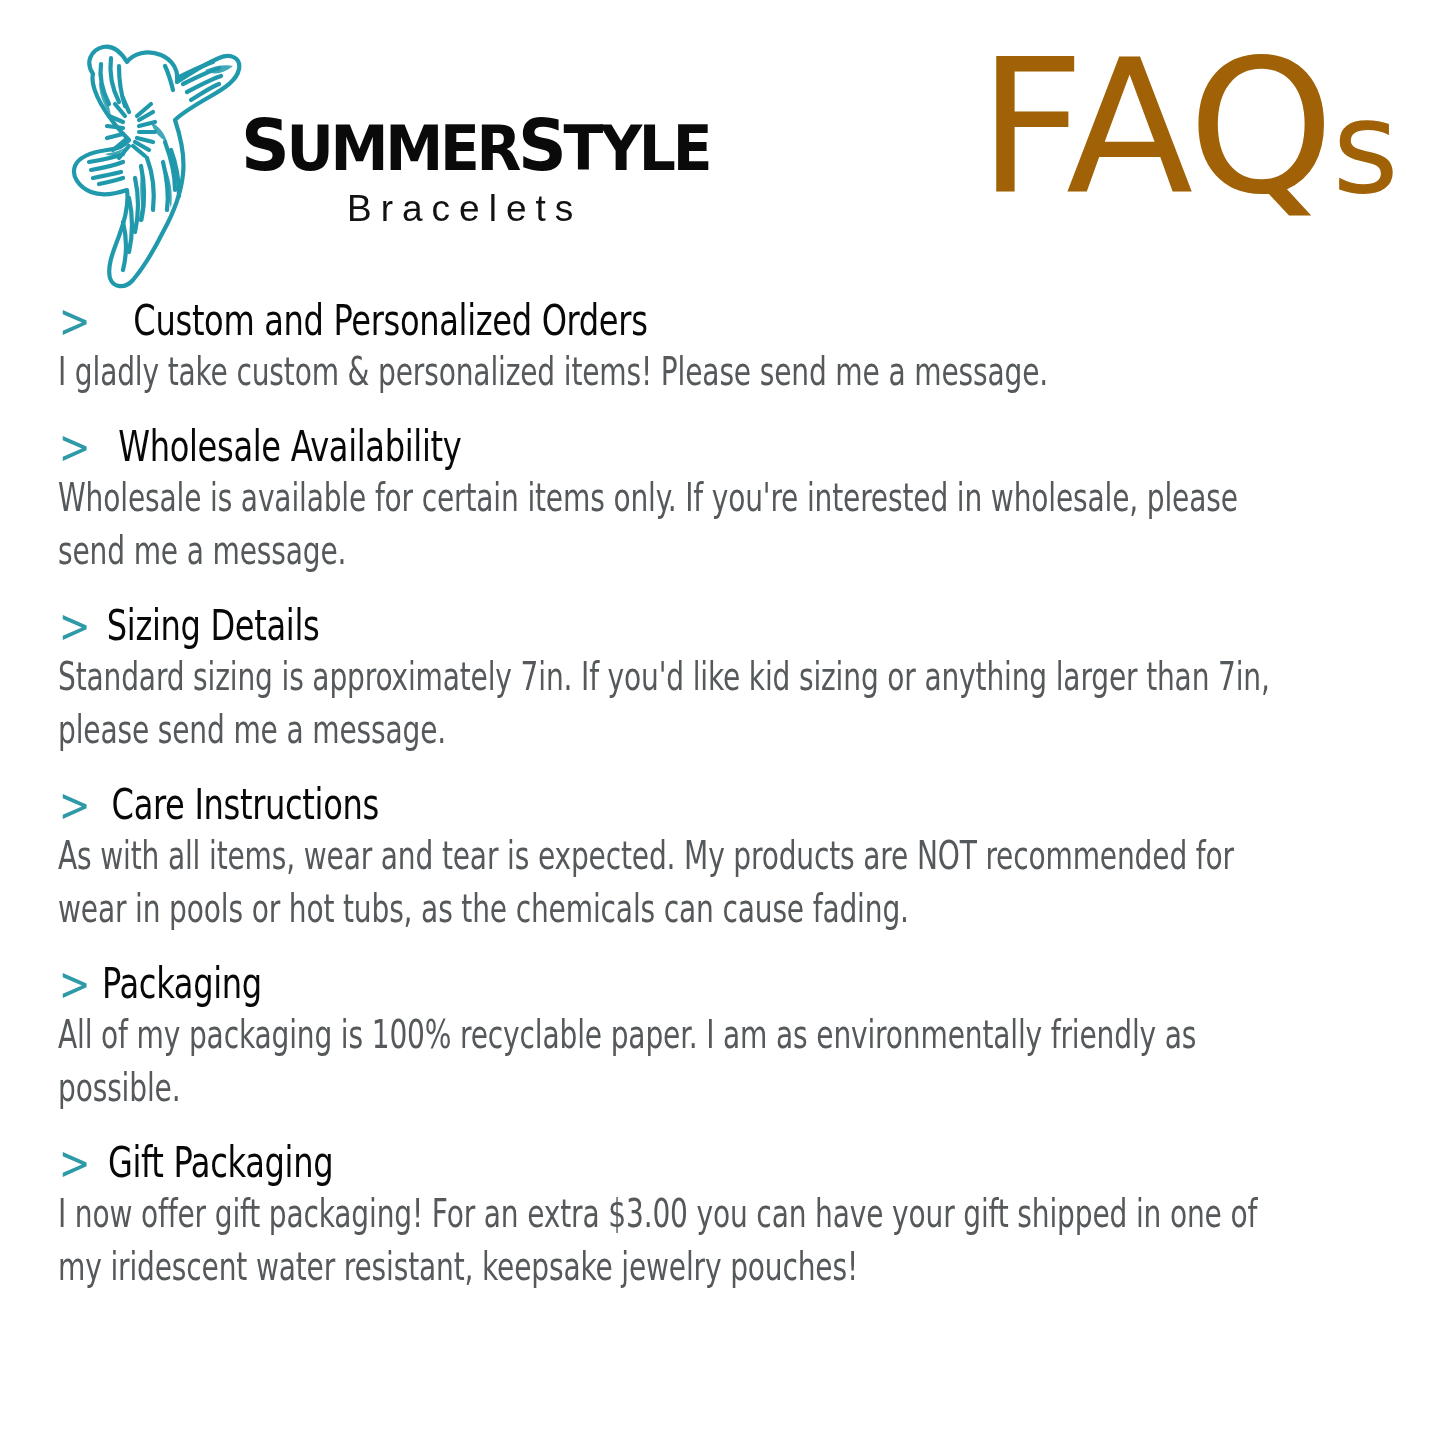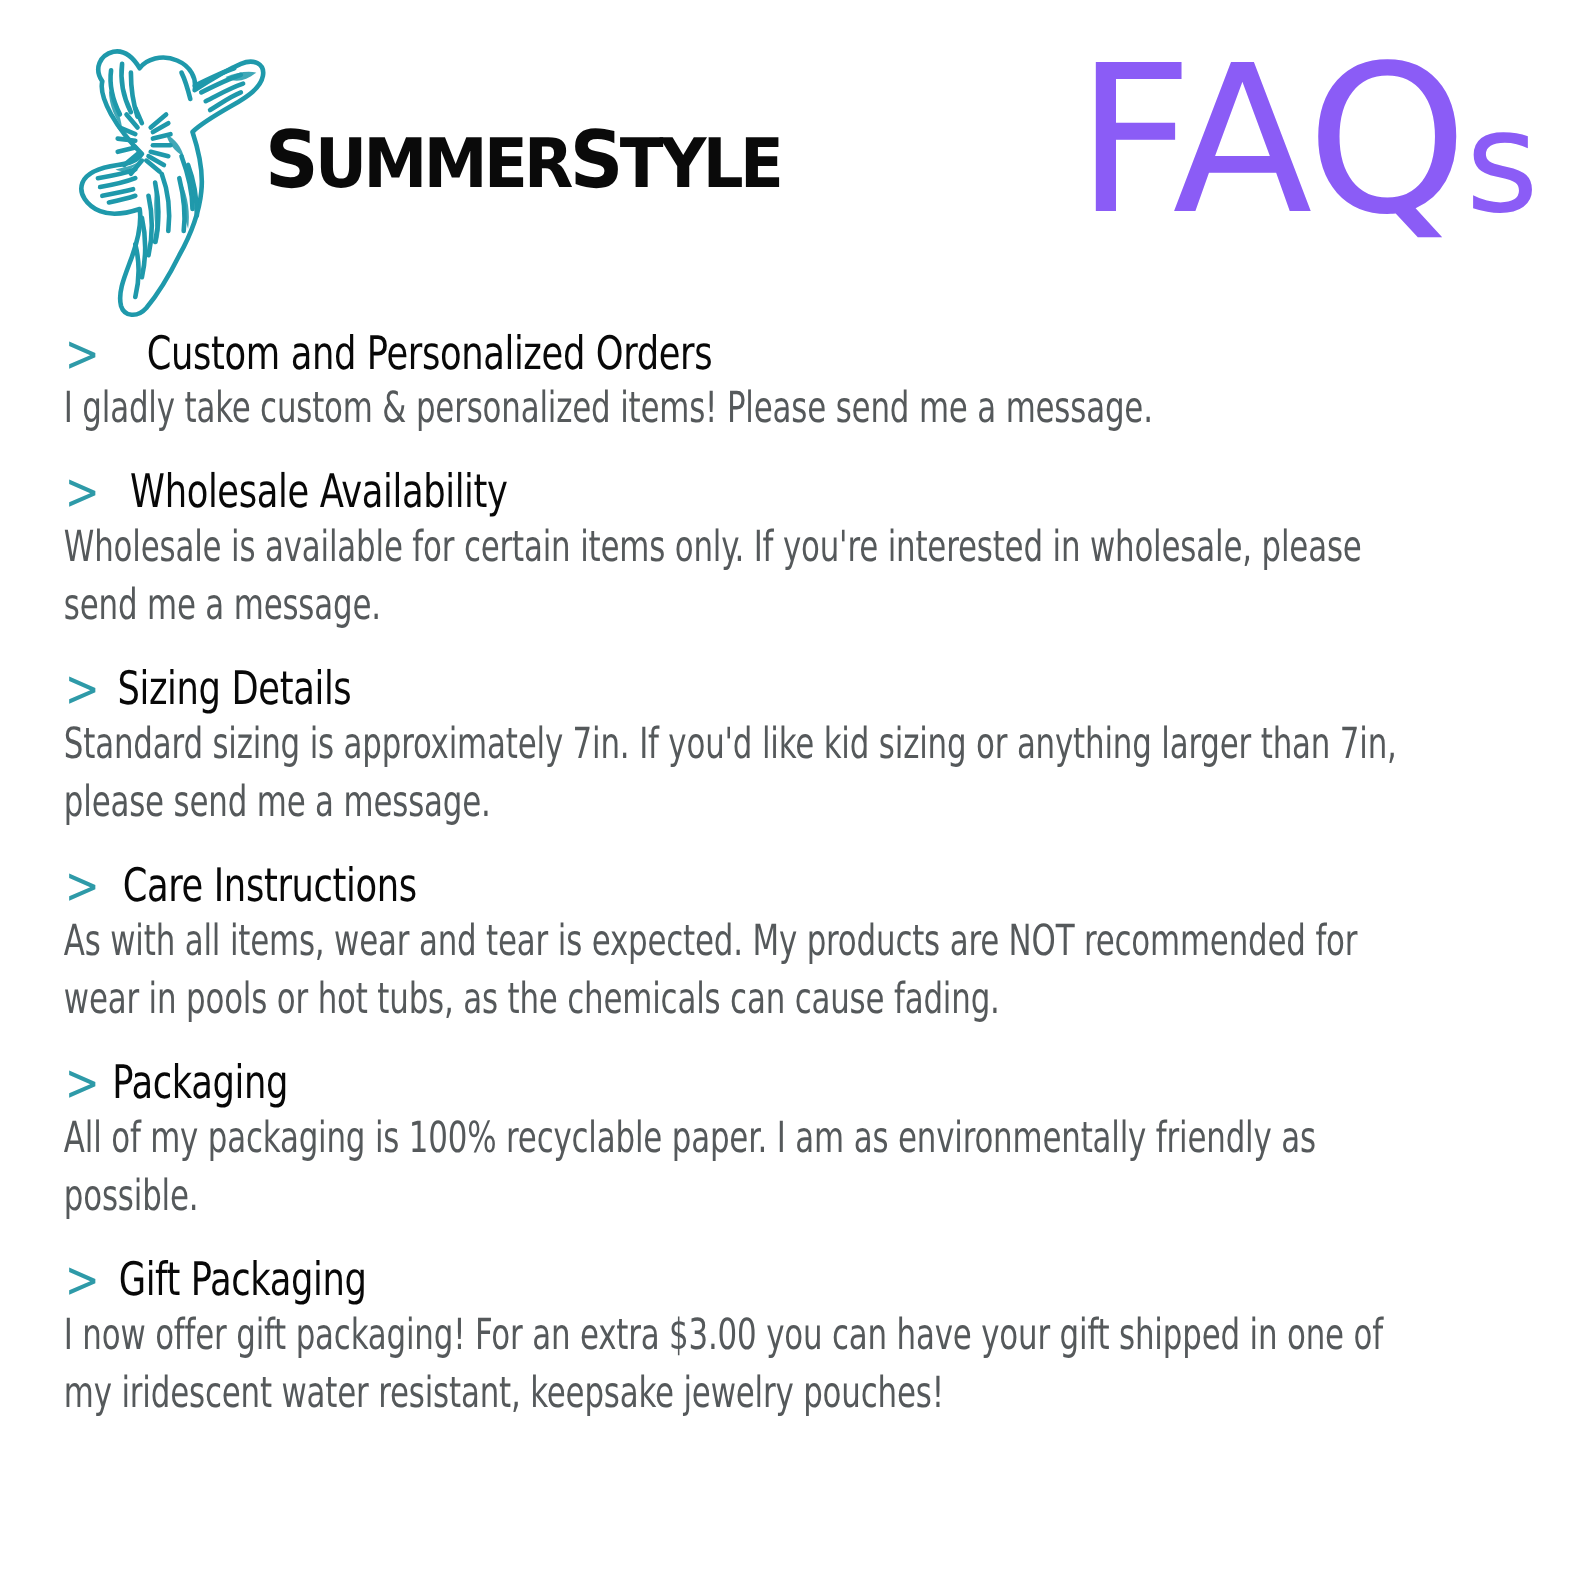--- a/index.html
+++ b/index.html
@@ -77,21 +77,21 @@
 
   .faqs-title {
     position: absolute;
     right: 48px;
     top: 35px;
     font-family: "DejaVu Sans", sans-serif;
     font-weight: 400;
     font-size: 186px;
     line-height: 186px;
     letter-spacing: -2px;
-    color: #8b5cf6;
+    color: #a16207;
     white-space: nowrap;
   }
   .faqs-title .lower {
     font-size: 128px;
   }
 
   
   .faq-list {
     position: absolute;
     left: 58px;
@@ -212,20 +212,21 @@
             <path d="M110 144 C116 158 118 172 116 186 C112 172 108 158 110 144 Z"></path>
             <path d="M50 132 C60 130 68 128 72 124 C66 132 58 136 50 132 Z"></path>
             <path d="M86 150 C92 166 92 184 88 200 C86 184 84 166 86 150 Z"></path>
             <path d="M150 48 C160 44 170 42 178 44 C168 52 158 54 150 48 Z"></path>
           </g>
         </svg>
       </div>
 
       <div class="wordmark">
         <div class="wordmark-main"><span class="cap">S</span><span>UMMER</span><span class="cap">S</span><span>TYLE</span></div>
+        <div class="wordmark-sub">Bracelets</div>
       </div>
 
     </div>
 
     <div class="faqs-title"><span>FAQ</span><span class="lower">s</span></div>
 
   </div>
 
   <div class="faq-list">
 

